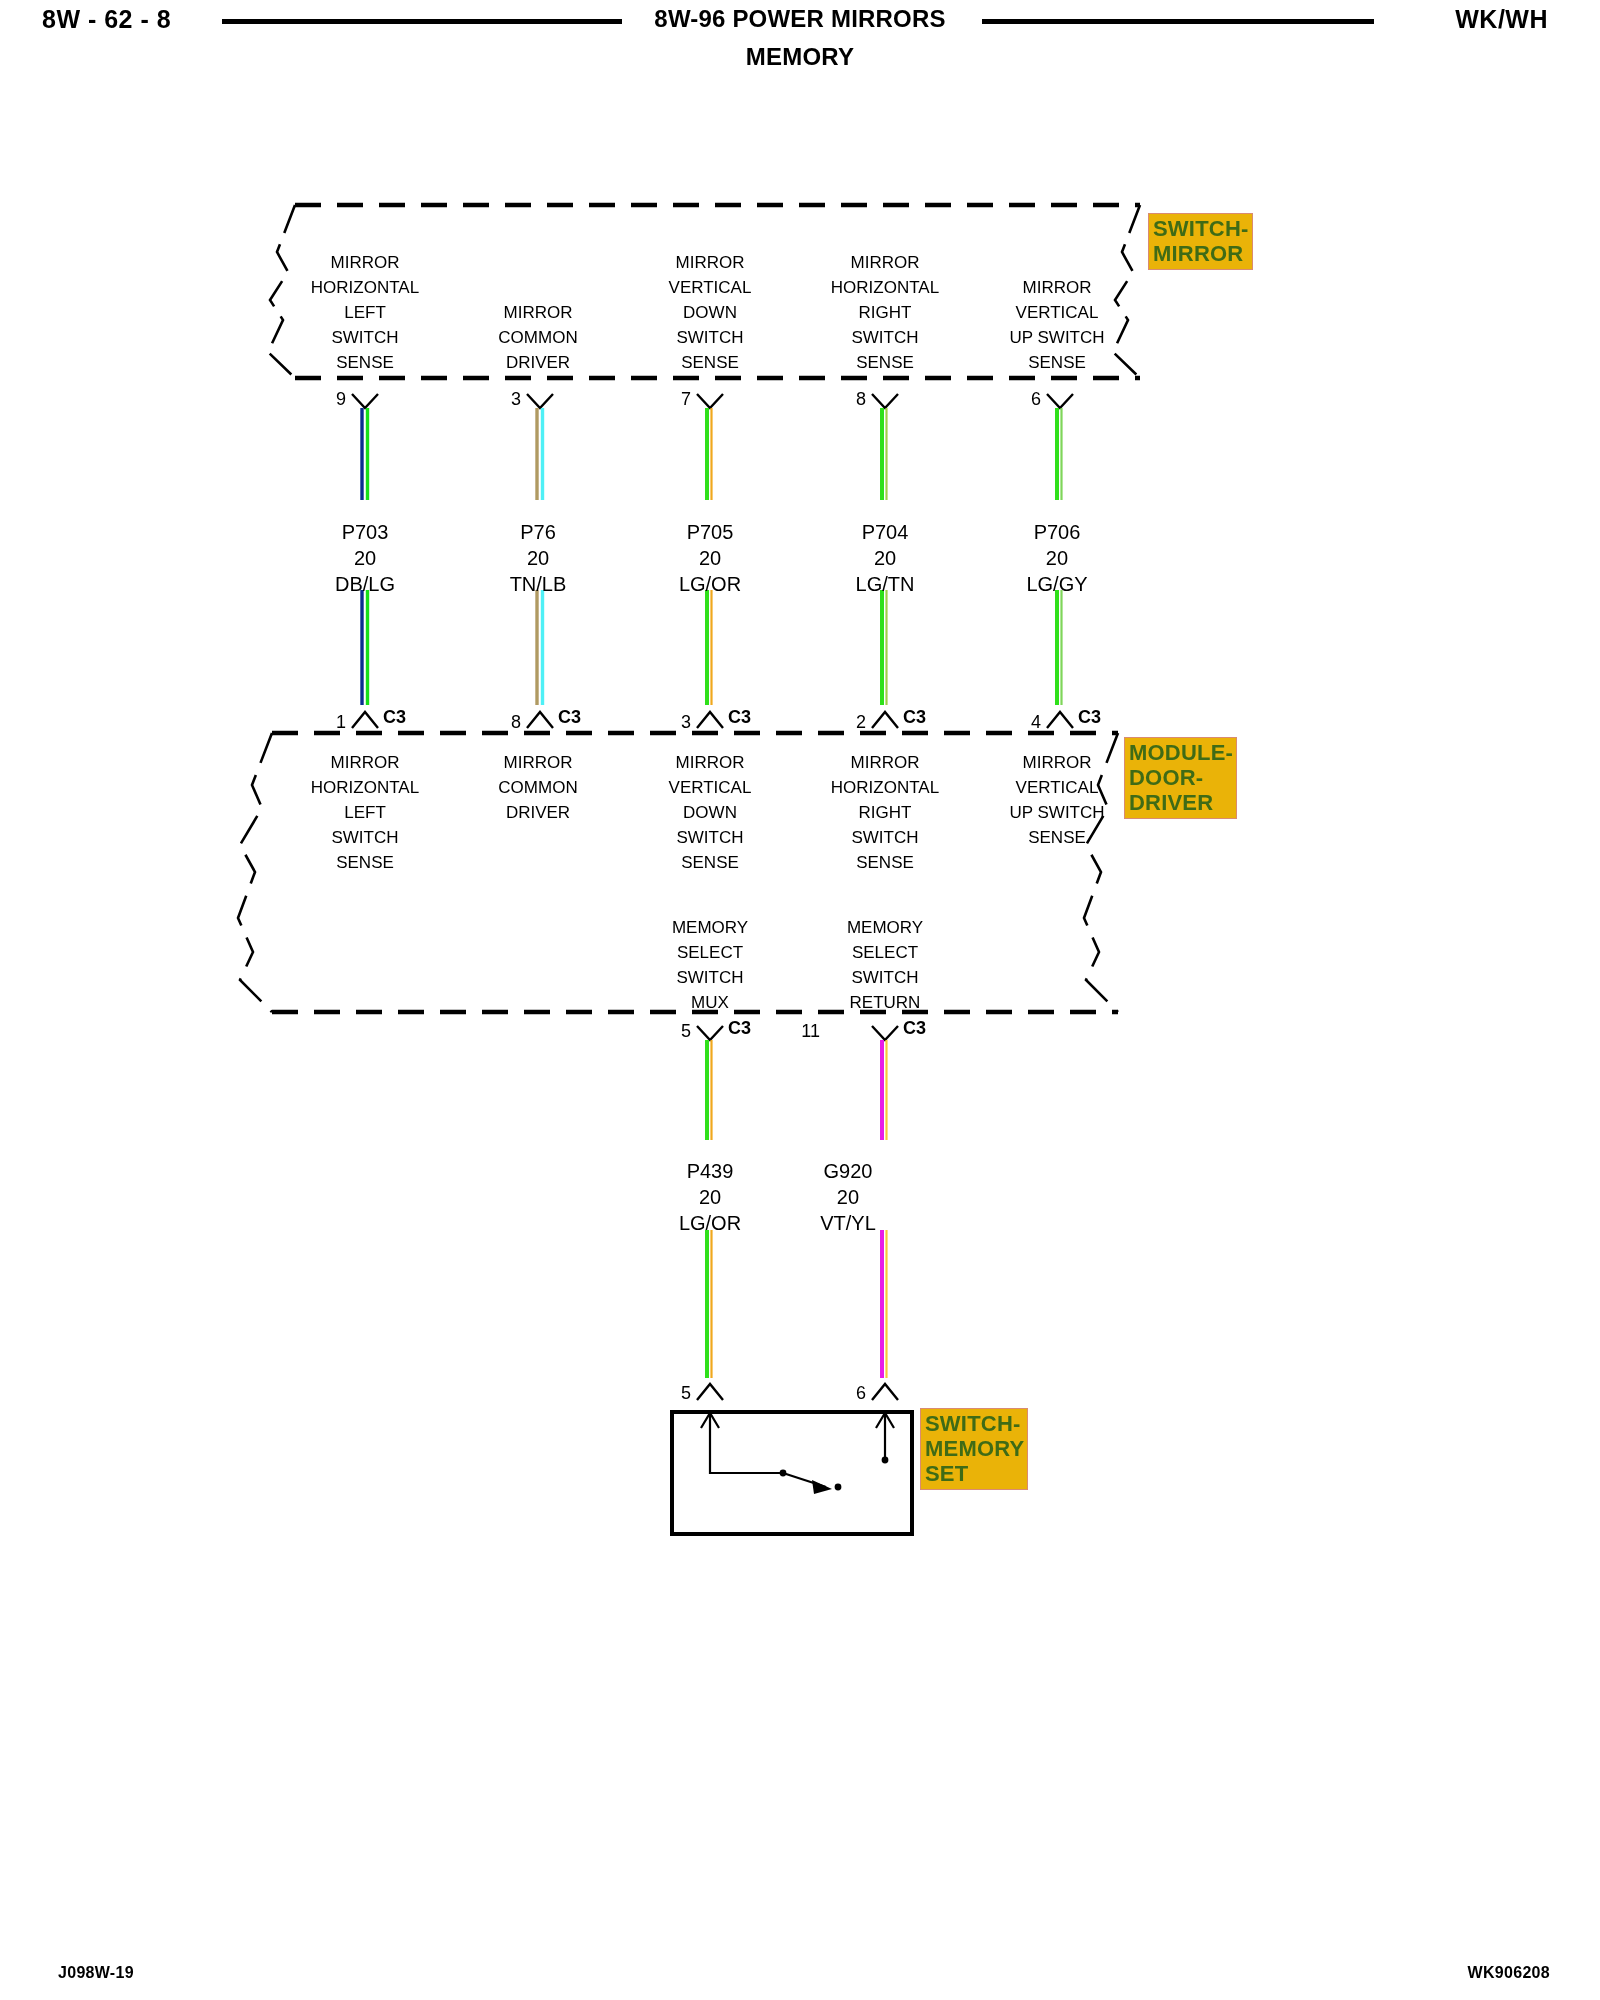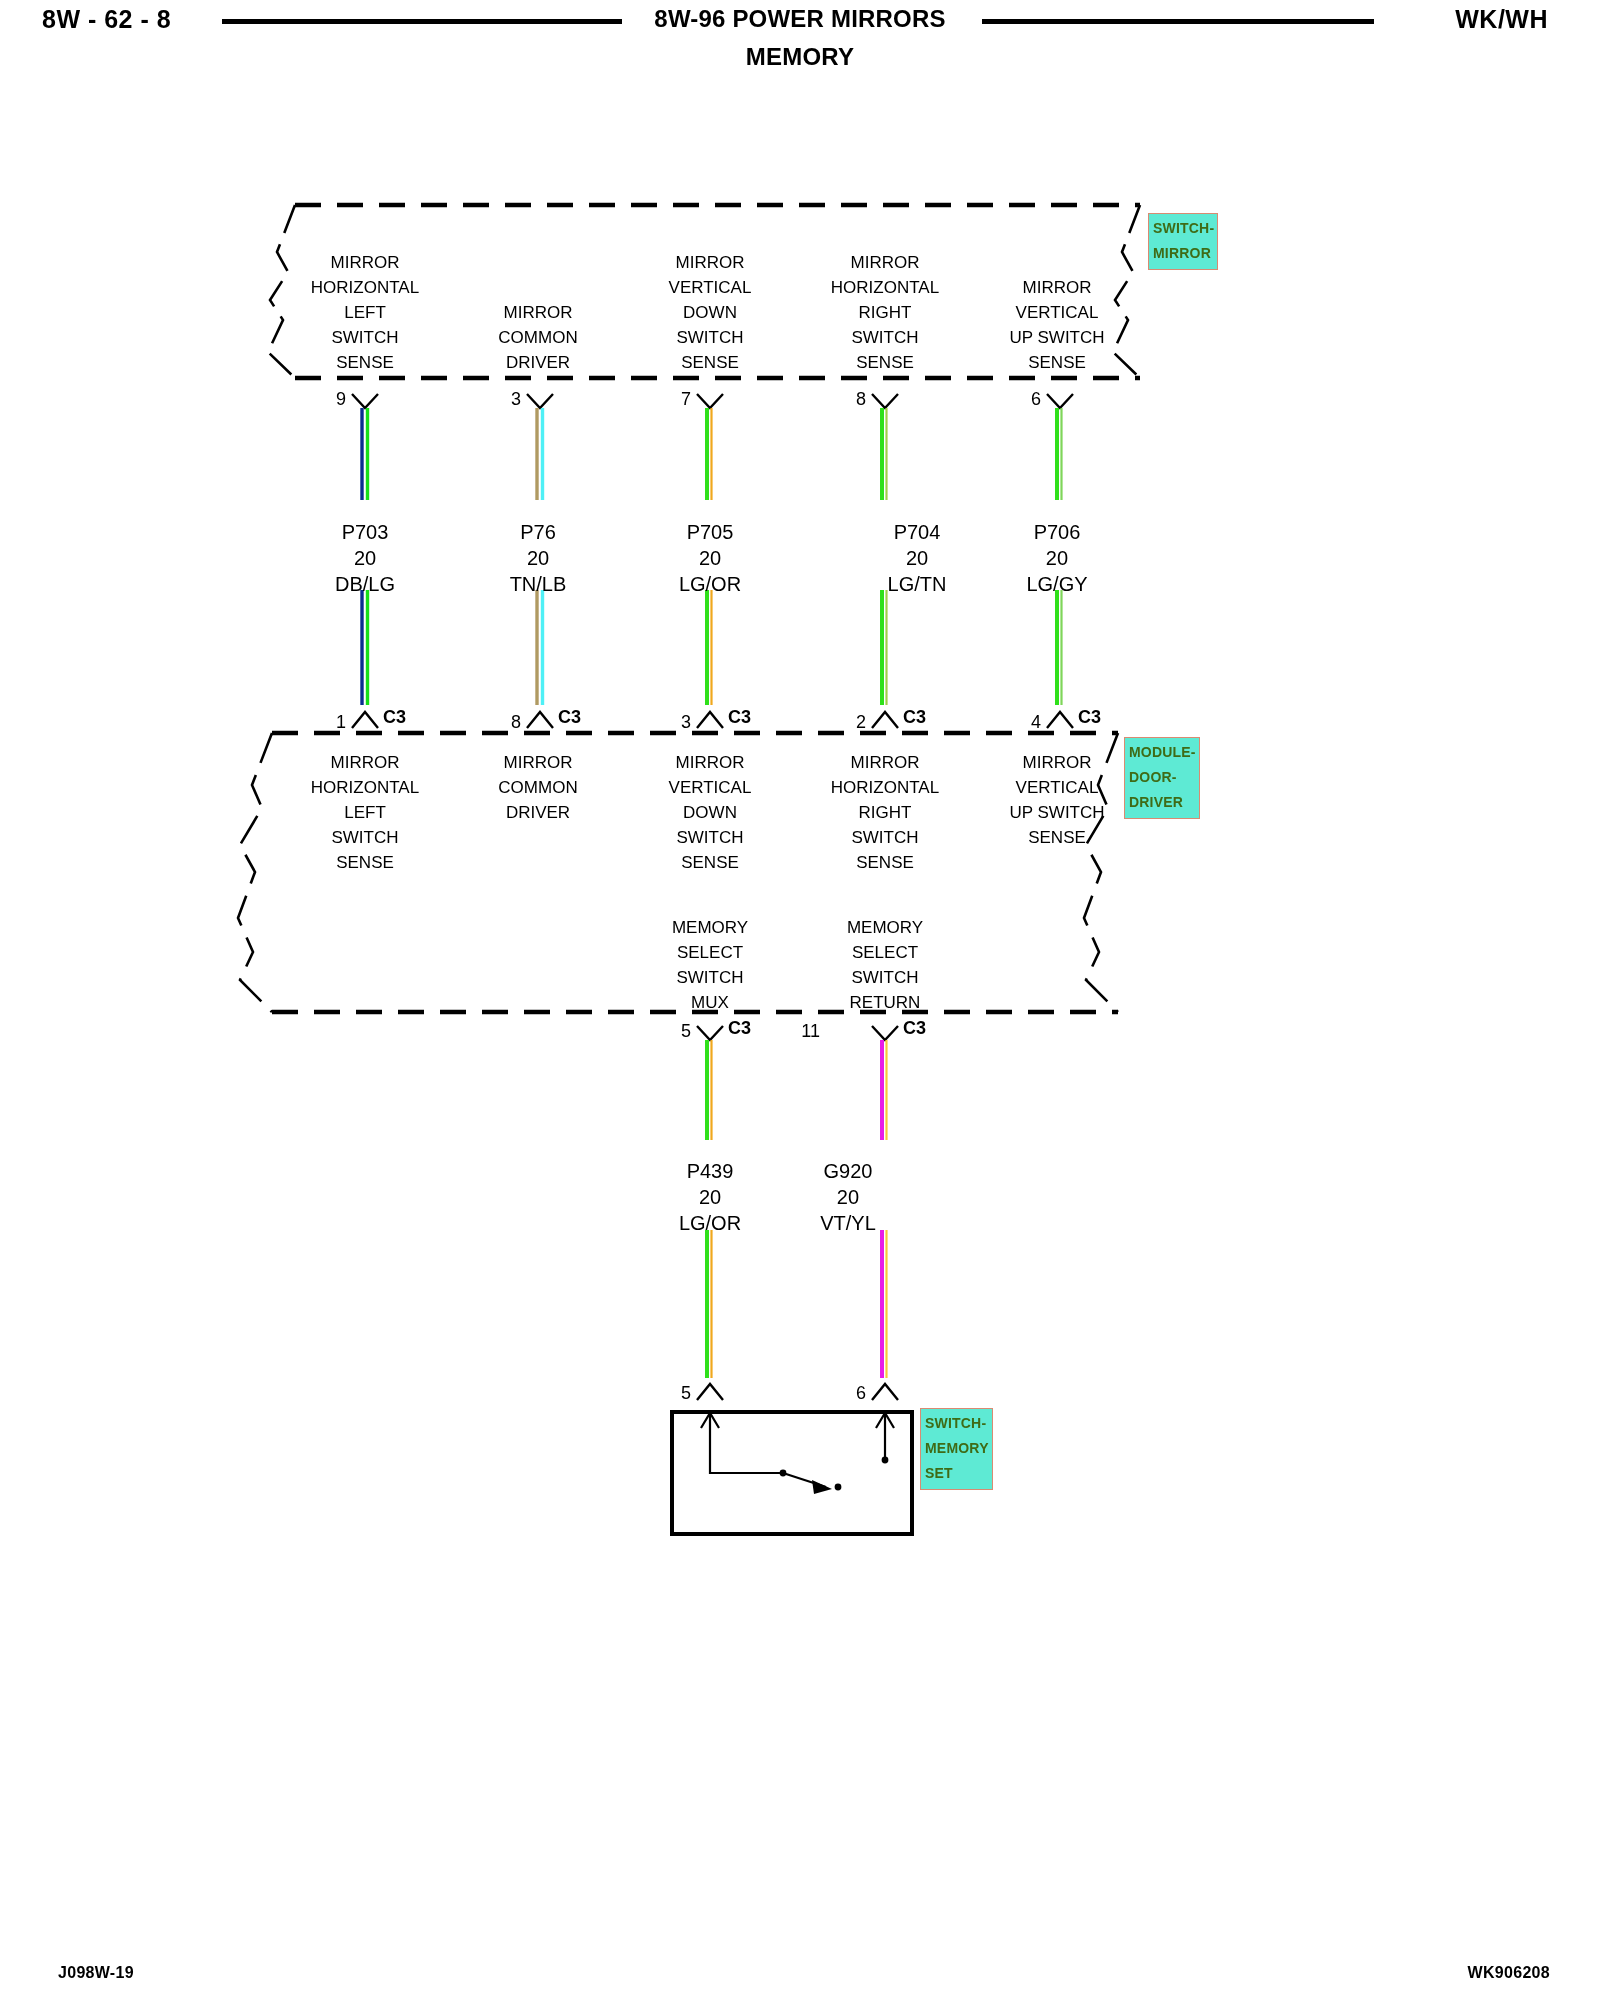--- a/index.html
+++ b/index.html
@@ -111,24 +111,24 @@
   .conn-code {
     position: absolute;
     font-size: 18px;
     font-weight: bold;
     white-space: nowrap;
   }
 
   
   .callout {
     position: absolute;
-    background: #5eead4;
+    background: #eab308;
     border: 1.5px solid #d98b72;
     color: #3f6b16;
-    font-size: 14px;
+    font-size: 22px;
     font-weight: bold;
     line-height: 25px;
     padding: 2px 3px 3px 4px;
     white-space: nowrap;
     letter-spacing: 0.2px;
   }
 </style>
 </head>
 <body>
 
@@ -303,21 +303,21 @@
 <div class="wire-block" style="left:538px; top:519px;">
   <div>P76</div>
   <div>20</div>
   <div>TN/LB</div>
 </div>
 <div class="wire-block" style="left:710px; top:519px;">
   <div>P705</div>
   <div>20</div>
   <div>LG/OR</div>
 </div>
-<div class="wire-block" style="left:885px; top:519px;margin-left:32px;">
+<div class="wire-block" style="left:885px; top:519px;">
   <div>P704</div>
   <div>20</div>
   <div>LG/TN</div>
 </div>
 <div class="wire-block" style="left:1057px; top:519px;">
   <div>P706</div>
   <div>20</div>
   <div>LG/GY</div>
 </div>
 

